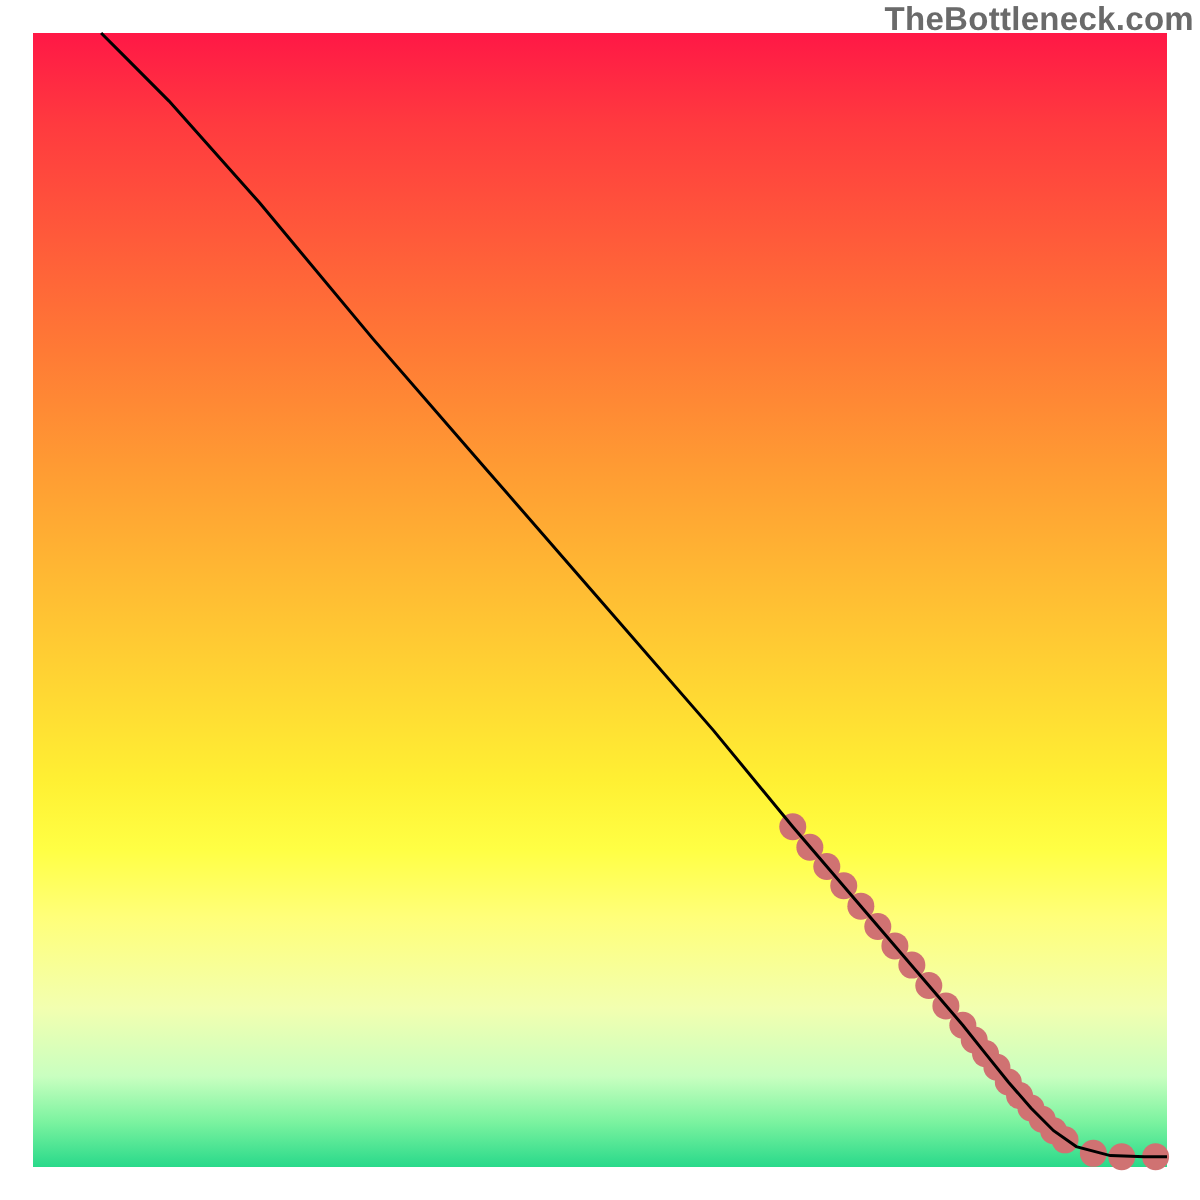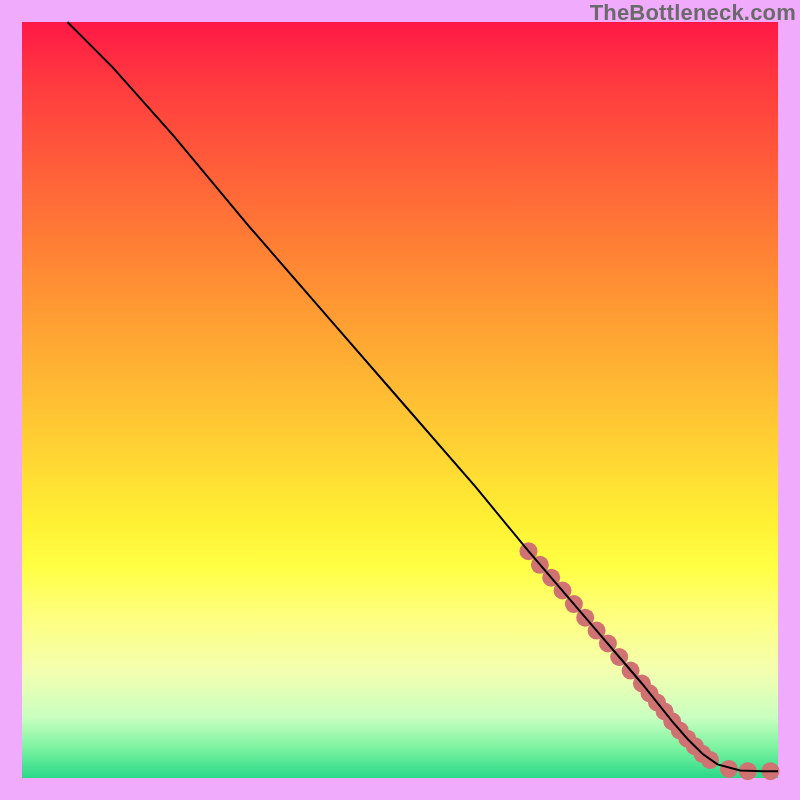--- a/index.html
+++ b/index.html
@@ -8,21 +8,21 @@
     width: 800px;
     height: 800px;
     background: #000;
     overflow: hidden;
     font-family: Arial, Helvetica, sans-serif;
   }
   .frame {
     position: absolute;
     left: 0; top: 0;
     width: 800px; height: 800px;
-    background: #f0abfc;
+    background: #ffffff;
   }
   .plot {
     position: absolute;
     left: 22px;
     top: 22px;
     width: 756px;
     height: 756px;
     
     background: linear-gradient(
       to bottom,

